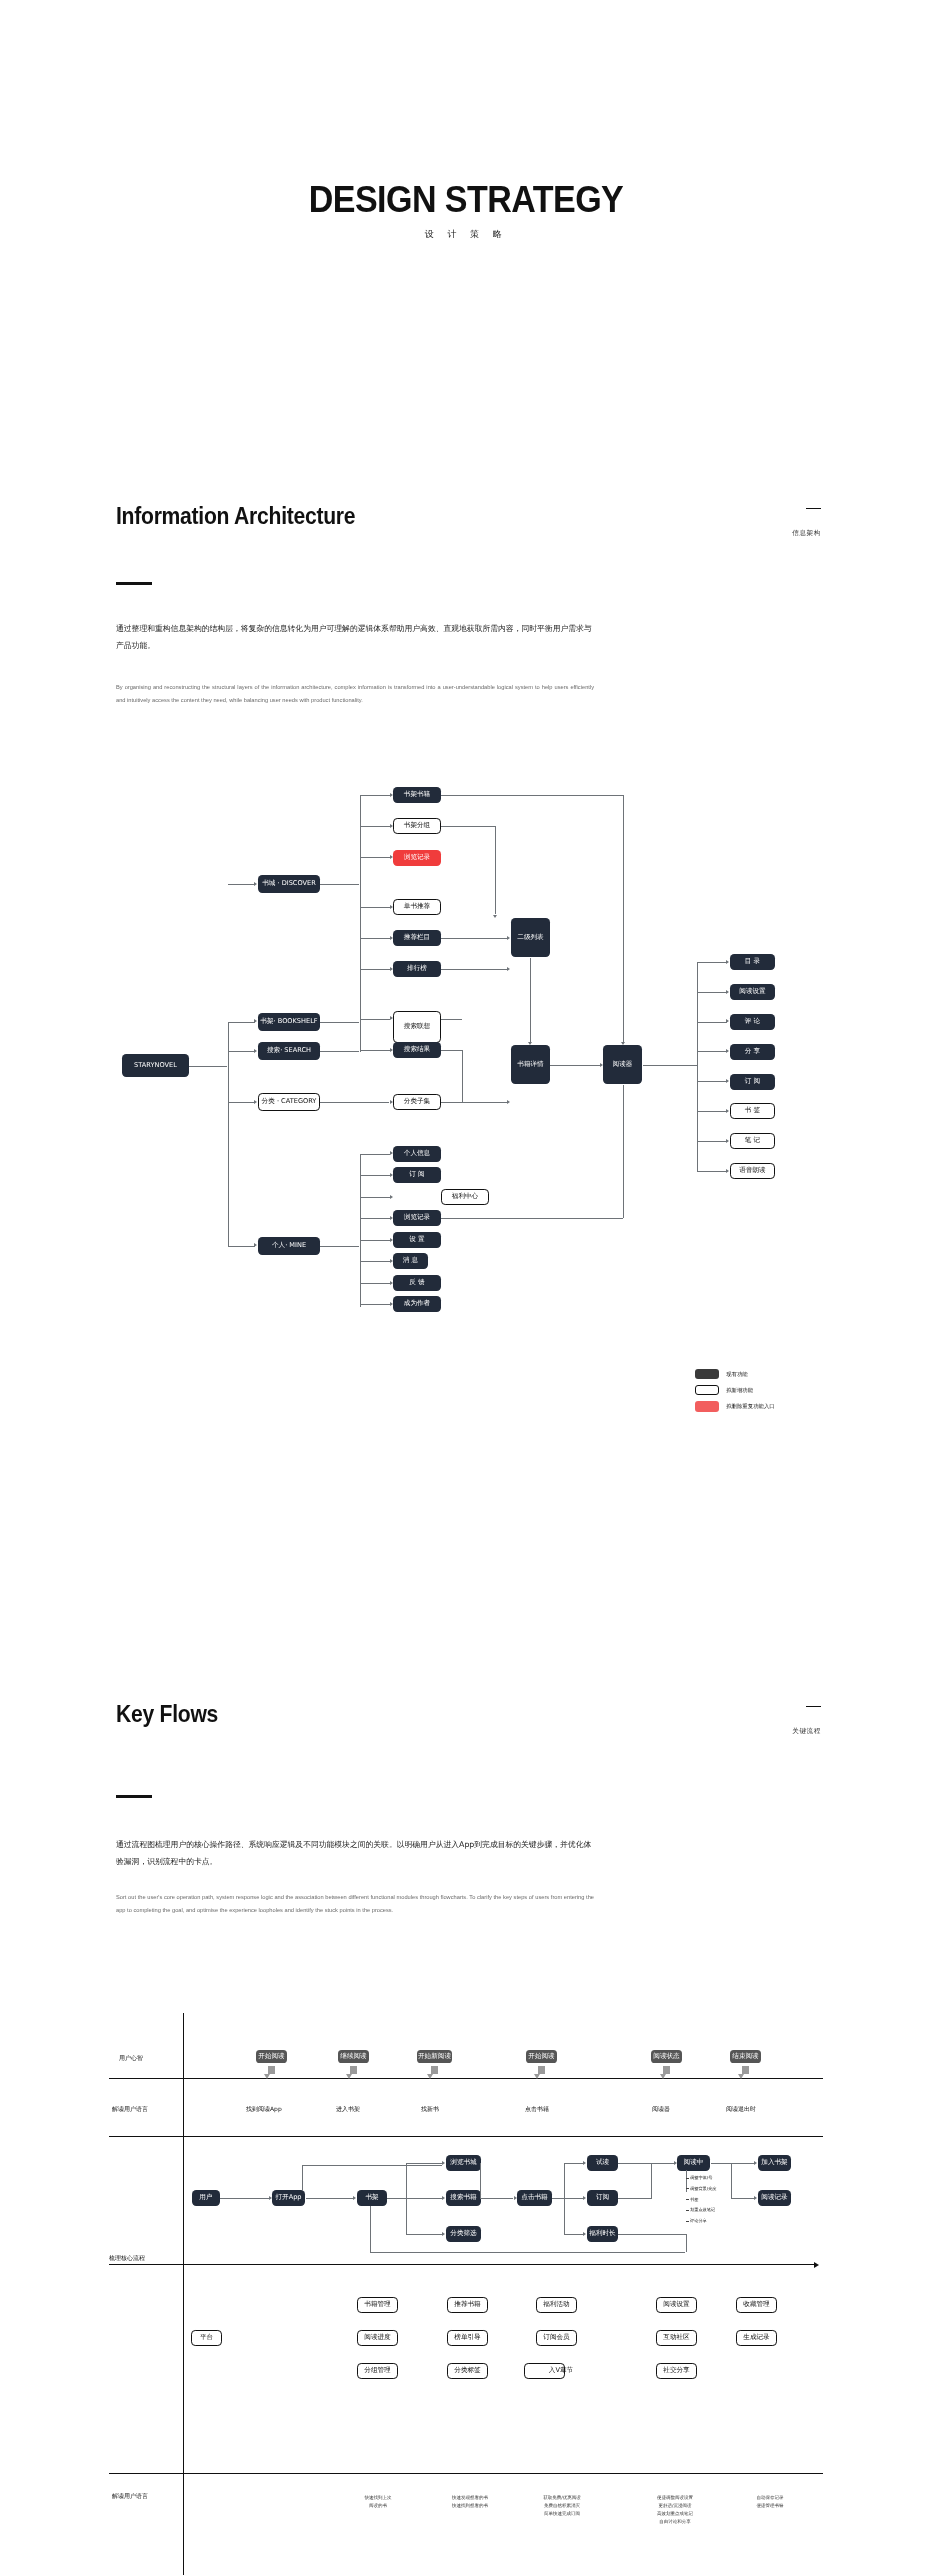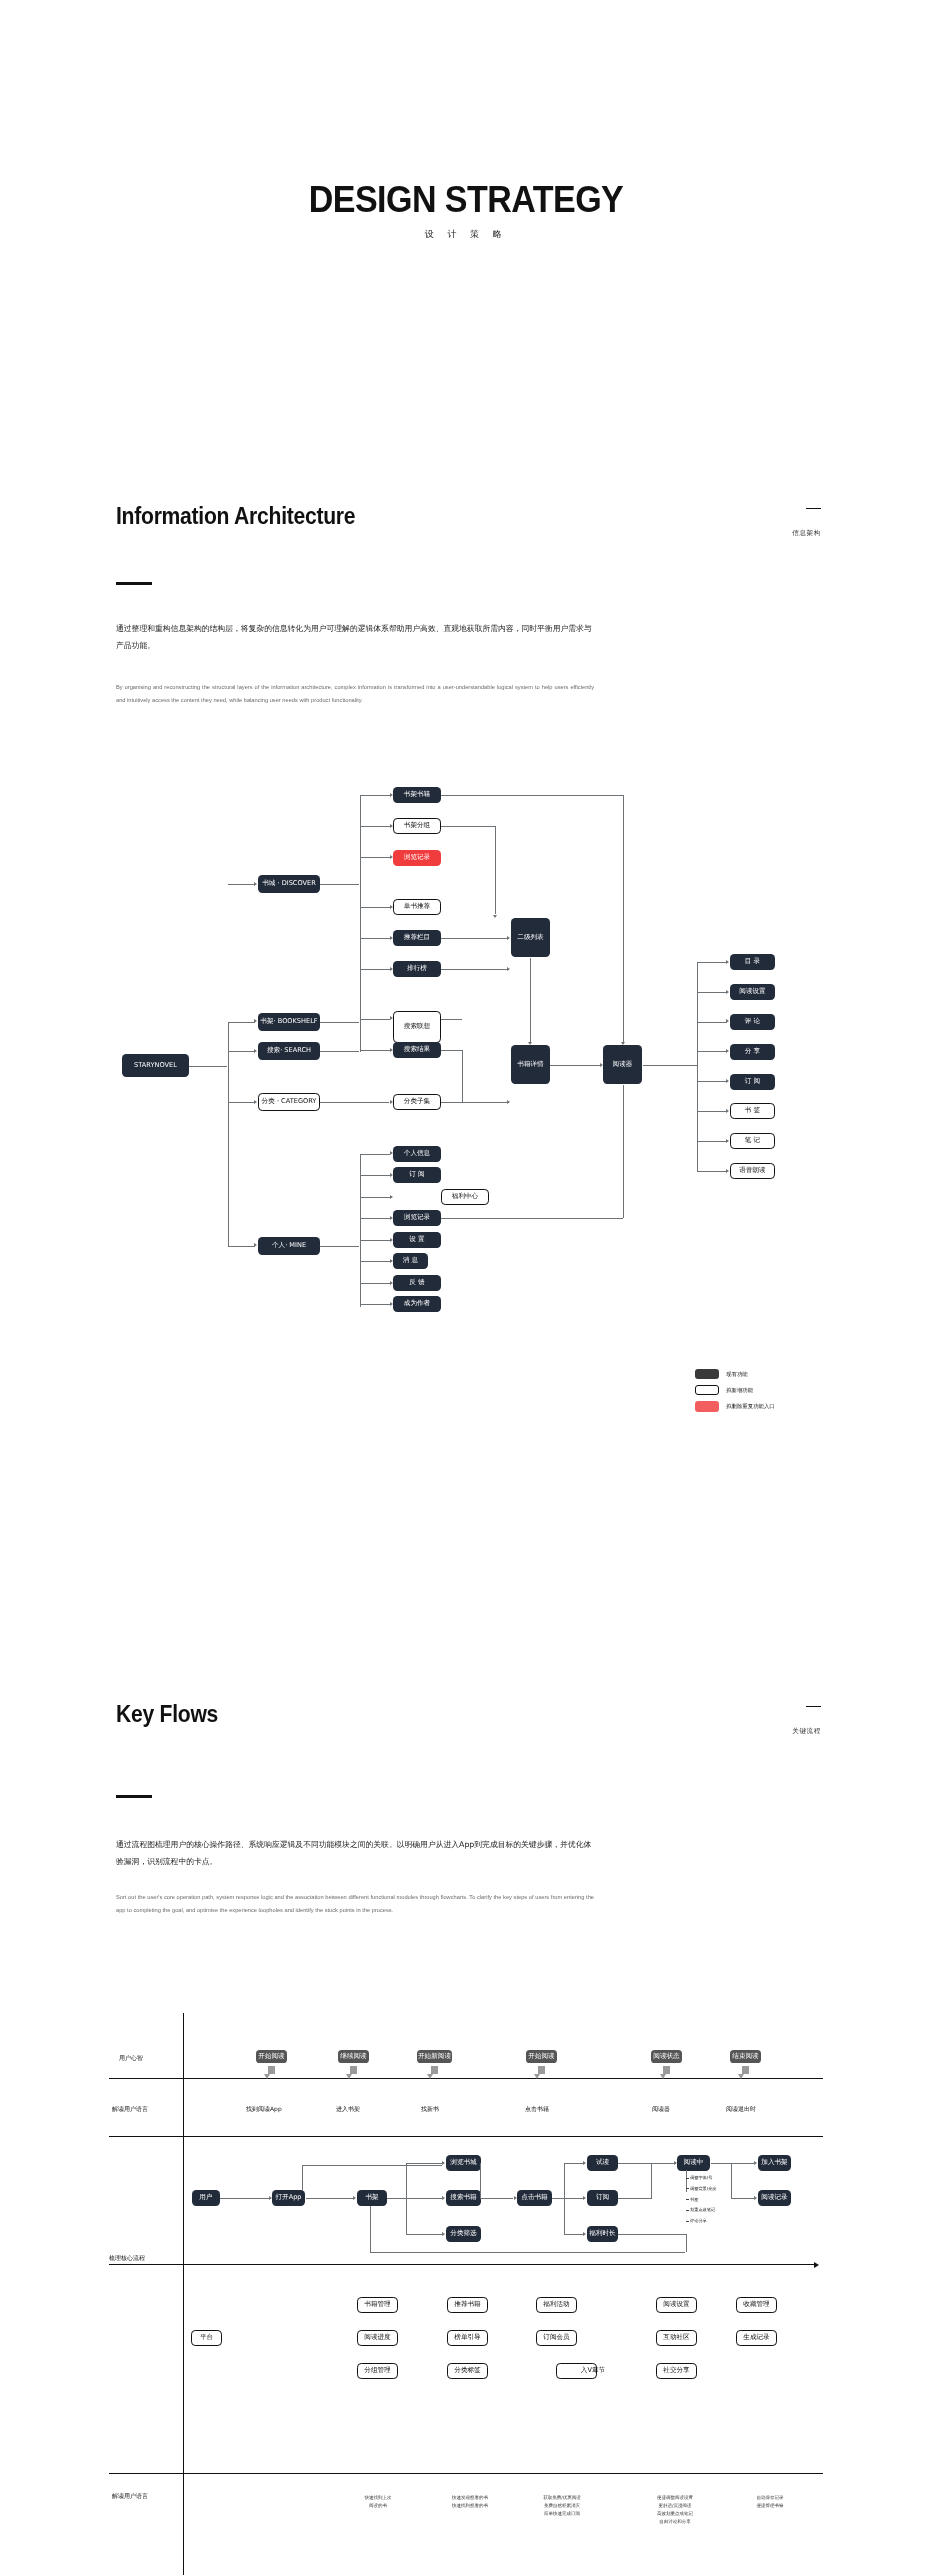--- a/index.html
+++ b/index.html
@@ -438,21 +438,21 @@
   <div class="node light" style="left:736px; top:2297px; width:41px; height:15.5px;">收藏管理</div>
 
   <div class="node light" style="left:357px; top:2330px; width:41px; height:15.5px;">阅读进度</div>
   <div class="node light" style="left:447px; top:2330px; width:41px; height:15.5px;">榜单引导</div>
   <div class="node light" style="left:536px; top:2330px; width:41px; height:15.5px;">订阅会员</div>
   <div class="node light" style="left:656px; top:2330px; width:41px; height:15.5px;">互动社区</div>
   <div class="node light" style="left:736px; top:2330px; width:41px; height:15.5px;">生成记录</div>
 
   <div class="node light" style="left:357px; top:2363px; width:41px; height:15.5px;">分组管理</div>
   <div class="node light" style="left:447px; top:2363px; width:41px; height:15.5px;">分类标签</div>
-  <div class="node light" style="left:556px; top:2363px; width:41px; height:15.5px;padding-left:33px;">入V章节</div>
+  <div class="node light" style="left:524px; top:2363px; width:41px; height:15.5px;padding-left:33px;">入V章节</div>
   <div class="node light" style="left:656px; top:2363px; width:41px; height:15.5px;">社交分享</div>
 
   <div class="ann" style="left:333px; top:2494px; width:90px;">快速找到上次
 阅读的书</div>
   <div class="ann" style="left:422px; top:2494px; width:96px;">快速发现想看的书
 快速找到想看的书</div>
   <div class="ann" style="left:514px; top:2494px; width:96px;">获取免费/优惠阅读
 免费自然积累消灭
 简单快速完成订阅</div>
   <div class="ann" style="left:624px; top:2494px; width:102px;">便捷调整阅读设置

